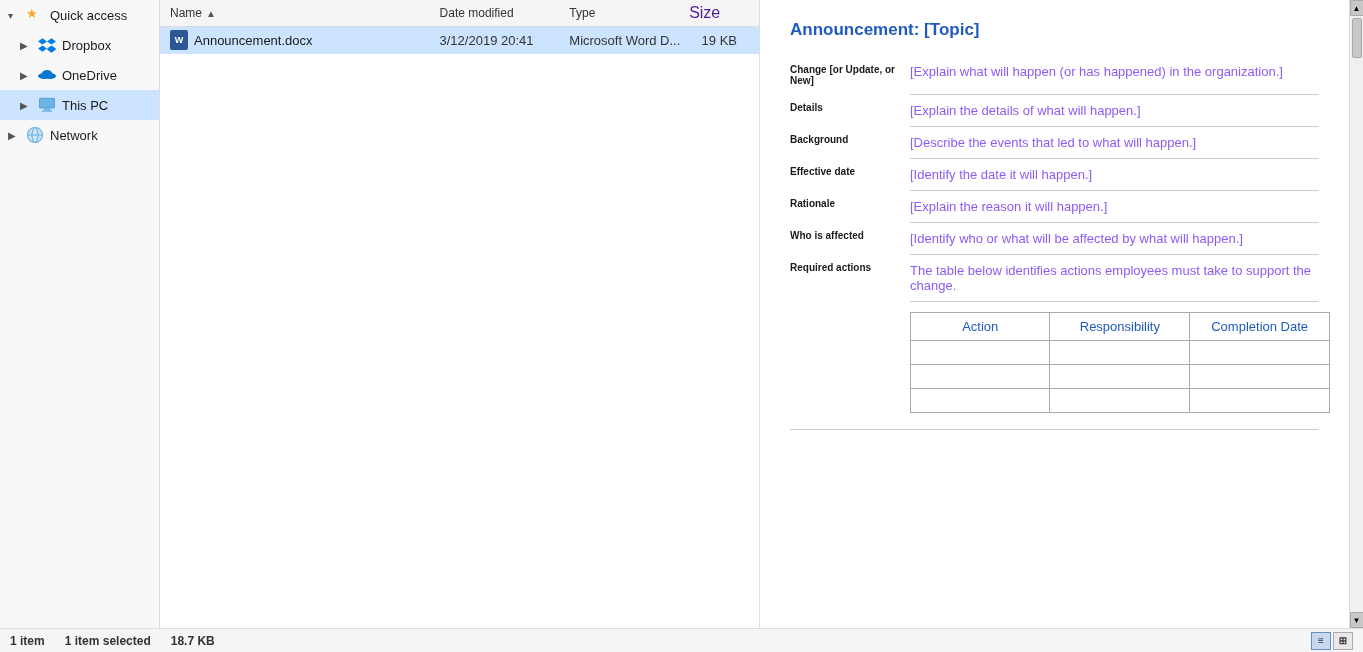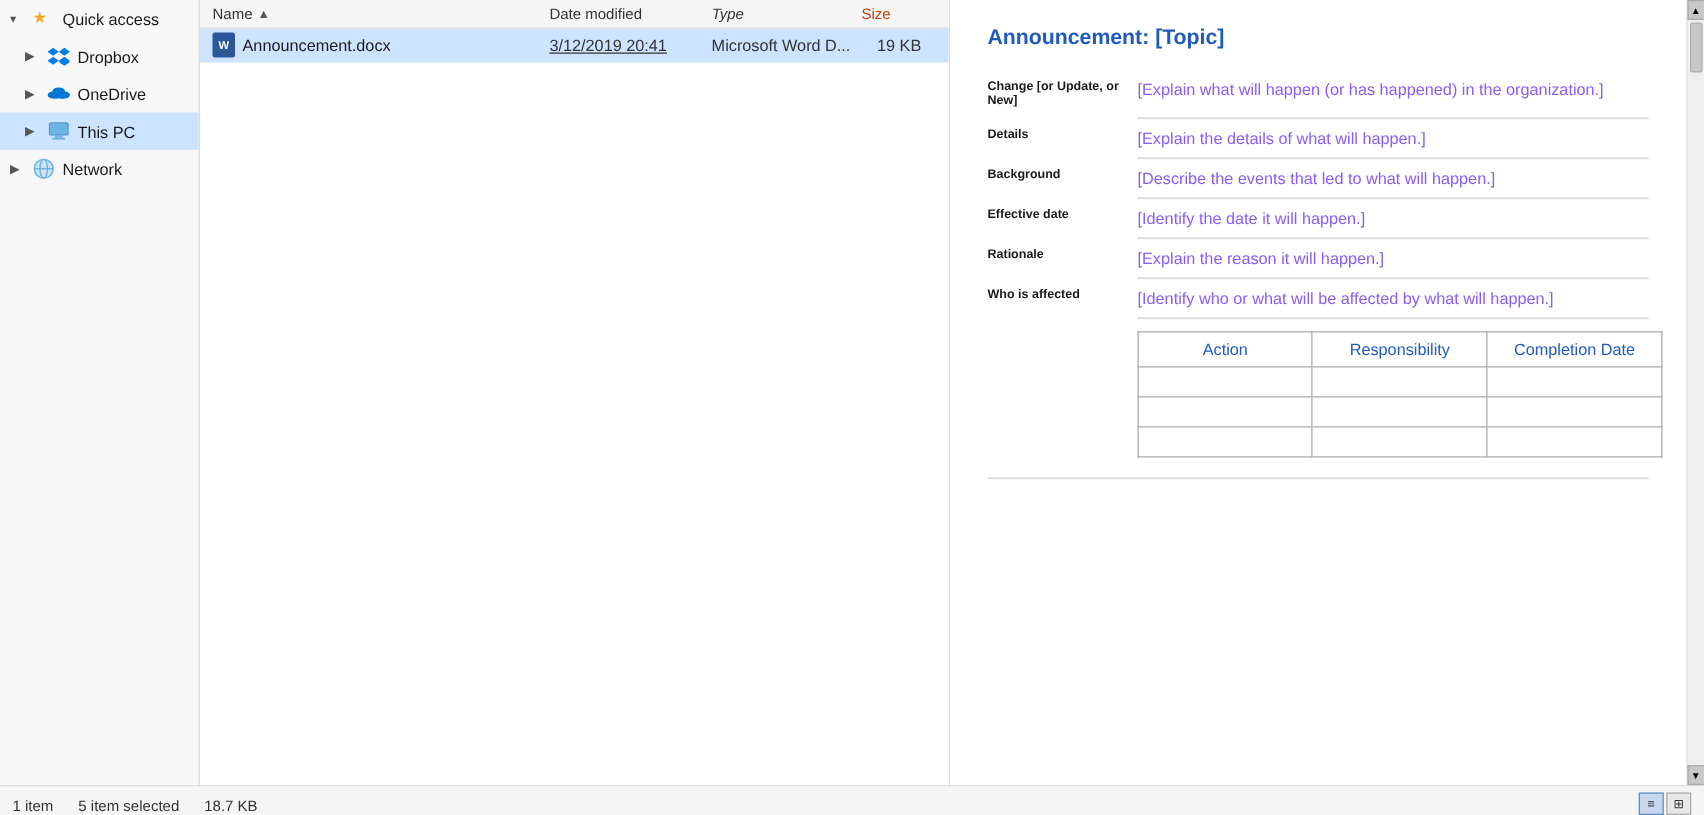--- a/index.html
+++ b/index.html
@@ -84,22 +84,22 @@
       width: 280px;
       padding-left: 10px;
       font-size: 12px;
       color: #333;
       cursor: pointer;
       display: flex;
       align-items: center;
       gap: 4px;
     }
     .file-col-date { width: 130px; font-size: 12px; color: #333; }
-    .file-col-type { width: 120px; font-size: 12px; color: #333; font-style: italic; }
-    .file-col-size { width: 70px; font-size: 12px; color: #c2410c; }
+    .file-col-type { width: 120px; font-size: 12px; color: #333; }
+    .file-col-size { width: 70px; font-size: 16px; color: #4c1d95; }
 
     .sort-arrow {
       font-size: 10px;
       color: #555;
     }
 
     .file-row {
       display: flex;
       align-items: center;
       padding: 3px 0;
@@ -110,21 +110,21 @@
 
     .file-cell-name {
       width: 280px;
       padding-left: 10px;
       font-size: 13px;
       display: flex;
       align-items: center;
       gap: 6px;
       color: #1a1a1a;
     }
-    .file-cell-date { width: 130px; font-size: 13px; color: #333; text-decoration: underline; }
+    .file-cell-date { width: 130px; font-size: 13px; color: #333; }
     .file-cell-type { width: 120px; font-size: 13px; color: #333; overflow: hidden; text-overflow: ellipsis; white-space: nowrap; }
     .file-cell-size { width: 70px; font-size: 13px; color: #333; text-align: right; padding-right: 22px; }
 
     .word-icon {
       width: 18px;
       height: 20px;
       background: #2b5797;
       color: #fff;
       font-size: 9px;
       font-weight: bold;
@@ -233,25 +233,26 @@
       height: 24px;
       background: #fff;
     }
 
     
     .status-bar {
       height: 24px;
       background: #f5f5f5;
       border-top: 1px solid #ddd;
       display: flex;
-      align-items: flex-end;
+      align-items: center;
       padding: 0 10px;
       gap: 20px;
       font-size: 12px;
       color: #333;
+      font-weight: bold;
     }
 
     .status-bar .view-icons {
       margin-left: auto;
       display: flex;
       gap: 2px;
     }
 
     .view-btn {
       width: 20px;
@@ -400,20 +401,24 @@
             <td class="value-cell">[Identify the date it will happen.]</td>
           </tr>
           <tr>
             <td class="label-cell">Rationale</td>
             <td class="value-cell">[Explain the reason it will happen.]</td>
           </tr>
           <tr>
             <td class="label-cell">Who is affected</td>
             <td class="value-cell">[Identify who or what will be affected by what will happen.]</td>
           </tr>
+          <tr>
+            <td class="label-cell">Required actions</td>
+            <td class="value-cell">The table below identifies actions employees must take to support the change.</td>
+          </tr>
         </tbody>
     </table>
 
     <div style="margin-left: 120px;">
       <table class="action-table">
         <thead>
           <tr>
             <th>Action</th>
             <th>Responsibility</th>
             <th>Completion Date</th>
@@ -445,19 +450,19 @@
   <div class="scrollbar-track">
     <div class="scrollbar-btn">▲</div>
     <div class="scrollbar-thumb"></div>
     <div style="flex:1"></div>
     <div class="scrollbar-btn">▼</div>
   </div>
 </div>
 
 <div class="status-bar">
   <span>1 item</span>
-  <span>5 item selected</span>
+  <span>1 item selected</span>
   <span>18.7 KB</span>
   <div class="view-icons">
     <div class="view-btn active">≡</div>
     <div class="view-btn">⊞</div>
   </div>
 </div>
 
 </body></html>

